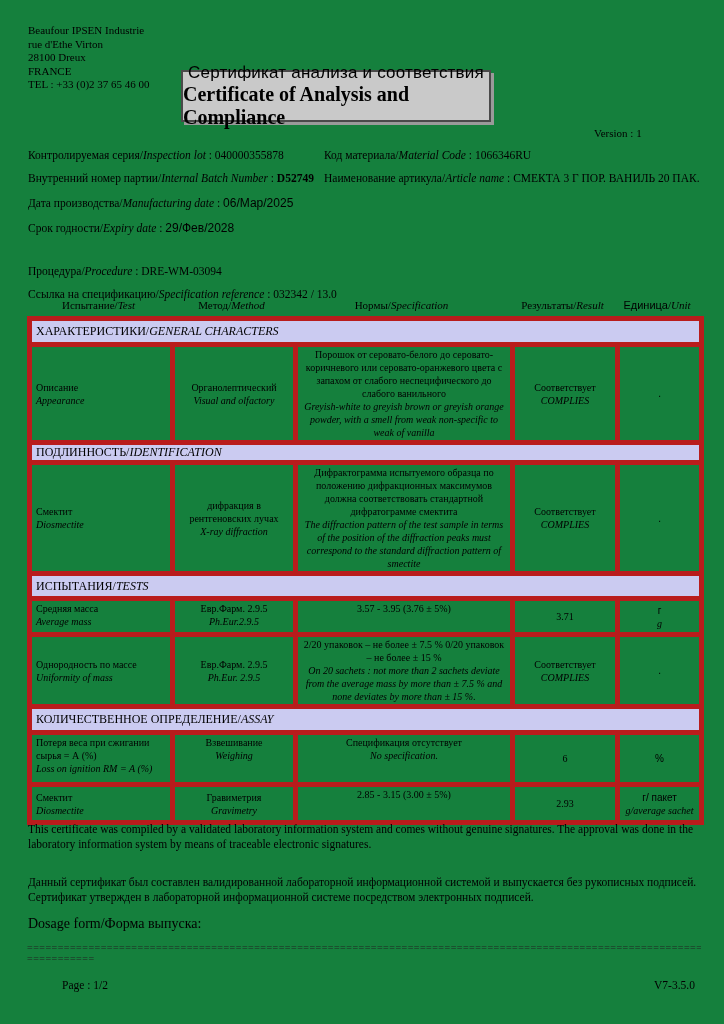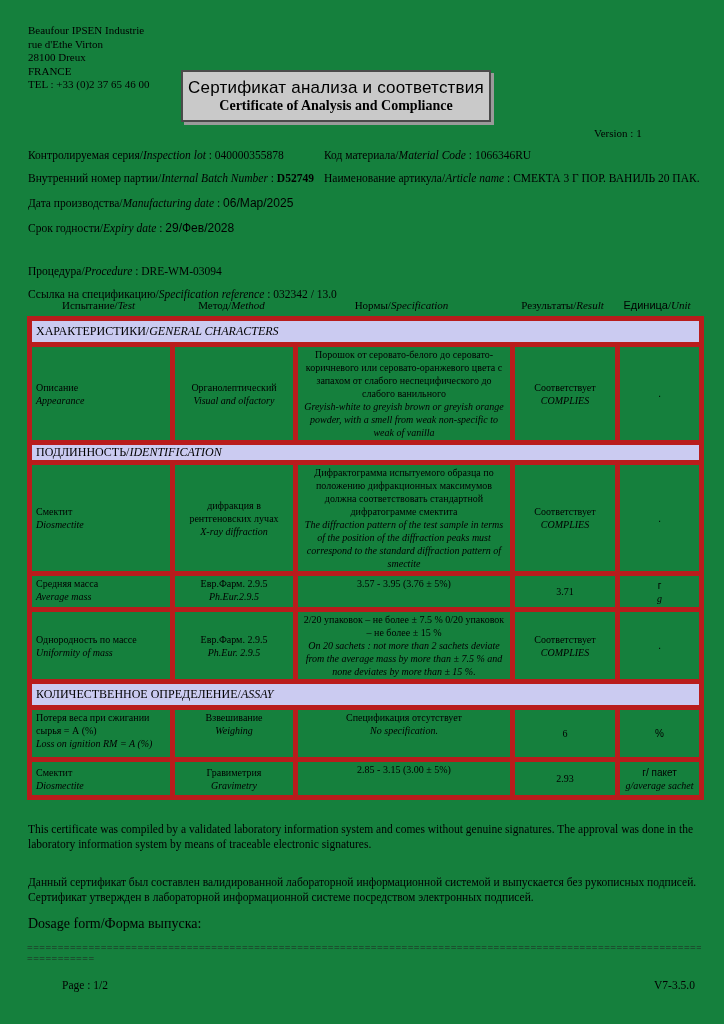--- a/index.html
+++ b/index.html
@@ -16,21 +16,21 @@
   .en:empty { display: none; }
 
   
   .address { position: absolute; left: 28px; top: 24px; font-size: 11px; line-height: 13.5px; }
   .title-box {
     position: absolute; left: 181px; top: 70px; width: 306px; height: 48px;
     background: #c9c9c9; border: 2px solid #4a4a4a; box-shadow: 3px 3px 0 #9a9a9a;
     display: flex; flex-direction: column; justify-content: center; align-items: center;
   }
   .title-ru { font-family: "Liberation Sans", sans-serif; font-size: 17px; letter-spacing: .2px; }
-  .title-en { font-weight: bold; font-size: 14px; }
+  .title-en { font-weight: bold; font-size: 20px; }
   .version { position: absolute; left: 594px; top: 127px; font-size: 11px; }
 
   
   .info-line { position: absolute; font-size: 11.5px; white-space: nowrap; }
   .val-bold { font-weight: bold; }
   .val-sans { font-family: "Liberation Sans", sans-serif; font-size: 12px; }
 
   
   .col-headers { position: absolute; left: 27px; top: 299px; width: 672px; display: flex; font-size: 11px; }
   .col-h { text-align: center; }
@@ -171,20 +171,23 @@
         <td class="c-result">
           <div>Соответствует</div>
           <div class="en">COMPLIES</div>
         </td>
         <td class="c-unit">
           <div class="u-sans">.</div>
 
         </td>
       </tr>
 
+      <tr style="height:25px;">
+        <td colspan="5" class="band-td"><span>ИСПЫТАНИЯ</span>/<span class="en">TESTS</span></td>
+      </tr>
       <tr style="height:36px;margin-left:16px;">
         <td class="c-test va-top">
           <div>Средняя масса</div>
           <div class="en">Average mass</div>
         </td>
         <td class="c-method va-top">
           <div>Евр.Фарм. 2.9.5</div>
           <div class="en">Ph.Eur.2.9.5</div>
         </td>
         <td class="c-spec va-top">

